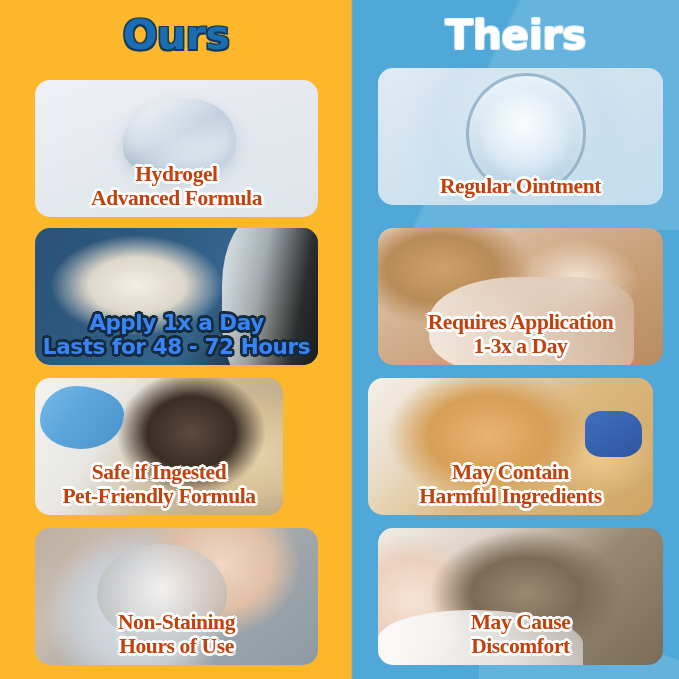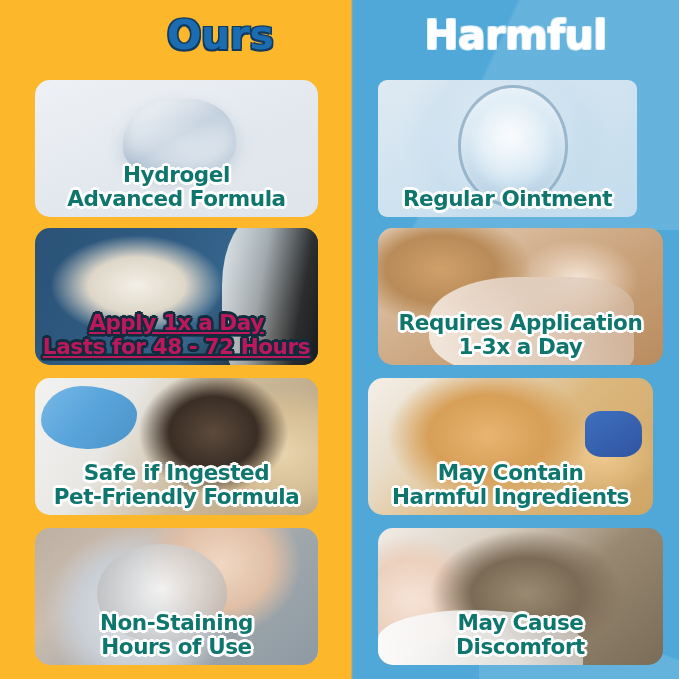--- a/index.html
+++ b/index.html
@@ -40,21 +40,20 @@
     letter-spacing:-0.5px;
     text-align:center;
     line-height:1.05;
   }
   #heading-ours{
     left:0;width:352px;
     color:#1B6CB0;
     text-shadow:
       -1.5px -1.5px 0 #123a5e, 1.5px -1.5px 0 #123a5e,
       -1.5px 1.5px 0 #123a5e, 1.5px 1.5px 0 #123a5e;
-    padding-left: 44px;
   }
   #heading-theirs{
     left:352px;width:327px;
     color:#ffffff;
     text-shadow:
       -1px -1px 0 rgba(255,255,255,.6), 1px -1px 0 rgba(255,255,255,.6),
       -1px 1px 0 rgba(255,255,255,.6), 1px 1px 0 rgba(255,255,255,.6);
   }
 
   
@@ -71,33 +70,33 @@
     left:4px;right:4px;
     bottom:7px;
     text-align:center;
     font-size:21.5px;
     font-weight:bold;
     line-height:1.09;
     letter-spacing:-0.4px;
     white-space:pre-line;
   }
   .cap-dark{
-    color:#0f766e;
+    color:#c2410c;
     text-shadow:
       -2px -2px 0 #fff, 2px -2px 0 #fff, -2px 2px 0 #fff, 2px 2px 0 #fff,
       -2.6px 0 0 #fff, 2.6px 0 0 #fff, 0 -2.6px 0 #fff, 0 2.6px 0 #fff,
       -2px 0 2px #fff, 2px 0 2px #fff;
+    font-family: Liberation Serif, serif;
   }
   .cap-light{
-    color:#be185d;
+    color:#3b82f6;
     text-shadow:
       -2px -2px 0 #132c3d, 2px -2px 0 #132c3d, -2px 2px 0 #132c3d, 2px 2px 0 #132c3d,
       -2.6px 0 0 #132c3d, 2.6px 0 0 #132c3d, 0 -2.6px 0 #132c3d, 0 2.6px 0 #132c3d,
       0 0 3px #132c3d;
-    text-decoration: underline;
   }
 
   
   .ph-hydrogel{
     background:
       radial-gradient(ellipse 120px 60px at 52% 46%, rgba(255,255,255,.95) 0%, rgba(222,230,238,.7) 45%, rgba(200,210,222,0) 72%),
       radial-gradient(ellipse 70px 34px at 44% 38%, rgba(255,255,255,.85) 0%, rgba(210,222,234,0) 70%),
       linear-gradient(160deg,#eef1f5 0%,#e3e8ee 55%,#dfe4ea 100%);
   }
   .ph-hydrogel::after{
@@ -192,47 +191,47 @@
   <div class="panel" id="panel-ours"></div>
 
   <div class="panel" id="panel-theirs">
     <div class="wedge-top"></div>
     <div class="wedge-bottom"></div>
   </div>
 
   <div class="divider"></div>
 
   <div class="heading" id="heading-ours">Ours</div>
-  <div class="heading" id="heading-theirs">Harmful</div>
+  <div class="heading" id="heading-theirs">Theirs</div>
 
   <div class="card" style="left:35px;top:80px;width:283px;height:137px;">
     <div class="photo ph-hydrogel"></div>
     <div class="caption cap-dark">Hydrogel
 Advanced Formula</div>
   </div>
 
   <div class="card" style="left:35px;top:228px;width:283px;height:137px;">
     <div class="photo ph-paw"></div>
     <div class="caption cap-light">Apply 1x a Day
 Lasts for 48 - 72 Hours</div>
   </div>
 
-  <div class="card" style="left:35px;top:378px;width:283px;height:137px;">
+  <div class="card" style="left:35px;top:378px;width:248px;height:137px;">
     <div class="photo ph-pug"></div>
     <div class="caption cap-dark">Safe if Ingested
 Pet-Friendly Formula</div>
   </div>
 
   <div class="card" style="left:35px;top:528px;width:283px;height:137px;">
     <div class="photo ph-cone"></div>
     <div class="caption cap-dark">Non-Staining
 Hours of Use</div>
   </div>
 
-  <div class="card" style="left:378px;top:80px;width:259px;height:137px;border-radius:9px;">
+  <div class="card" style="left:378px;top:68px;width:285px;height:137px;">
     <div class="photo ph-dish"></div>
     <div class="caption cap-dark">Regular Ointment</div>
   </div>
 
   <div class="card" style="left:378px;top:228px;width:285px;height:137px;">
     <div class="photo ph-bandage"></div>
     <div class="caption cap-dark">Requires Application
 1-3x a Day</div>
   </div>
 

